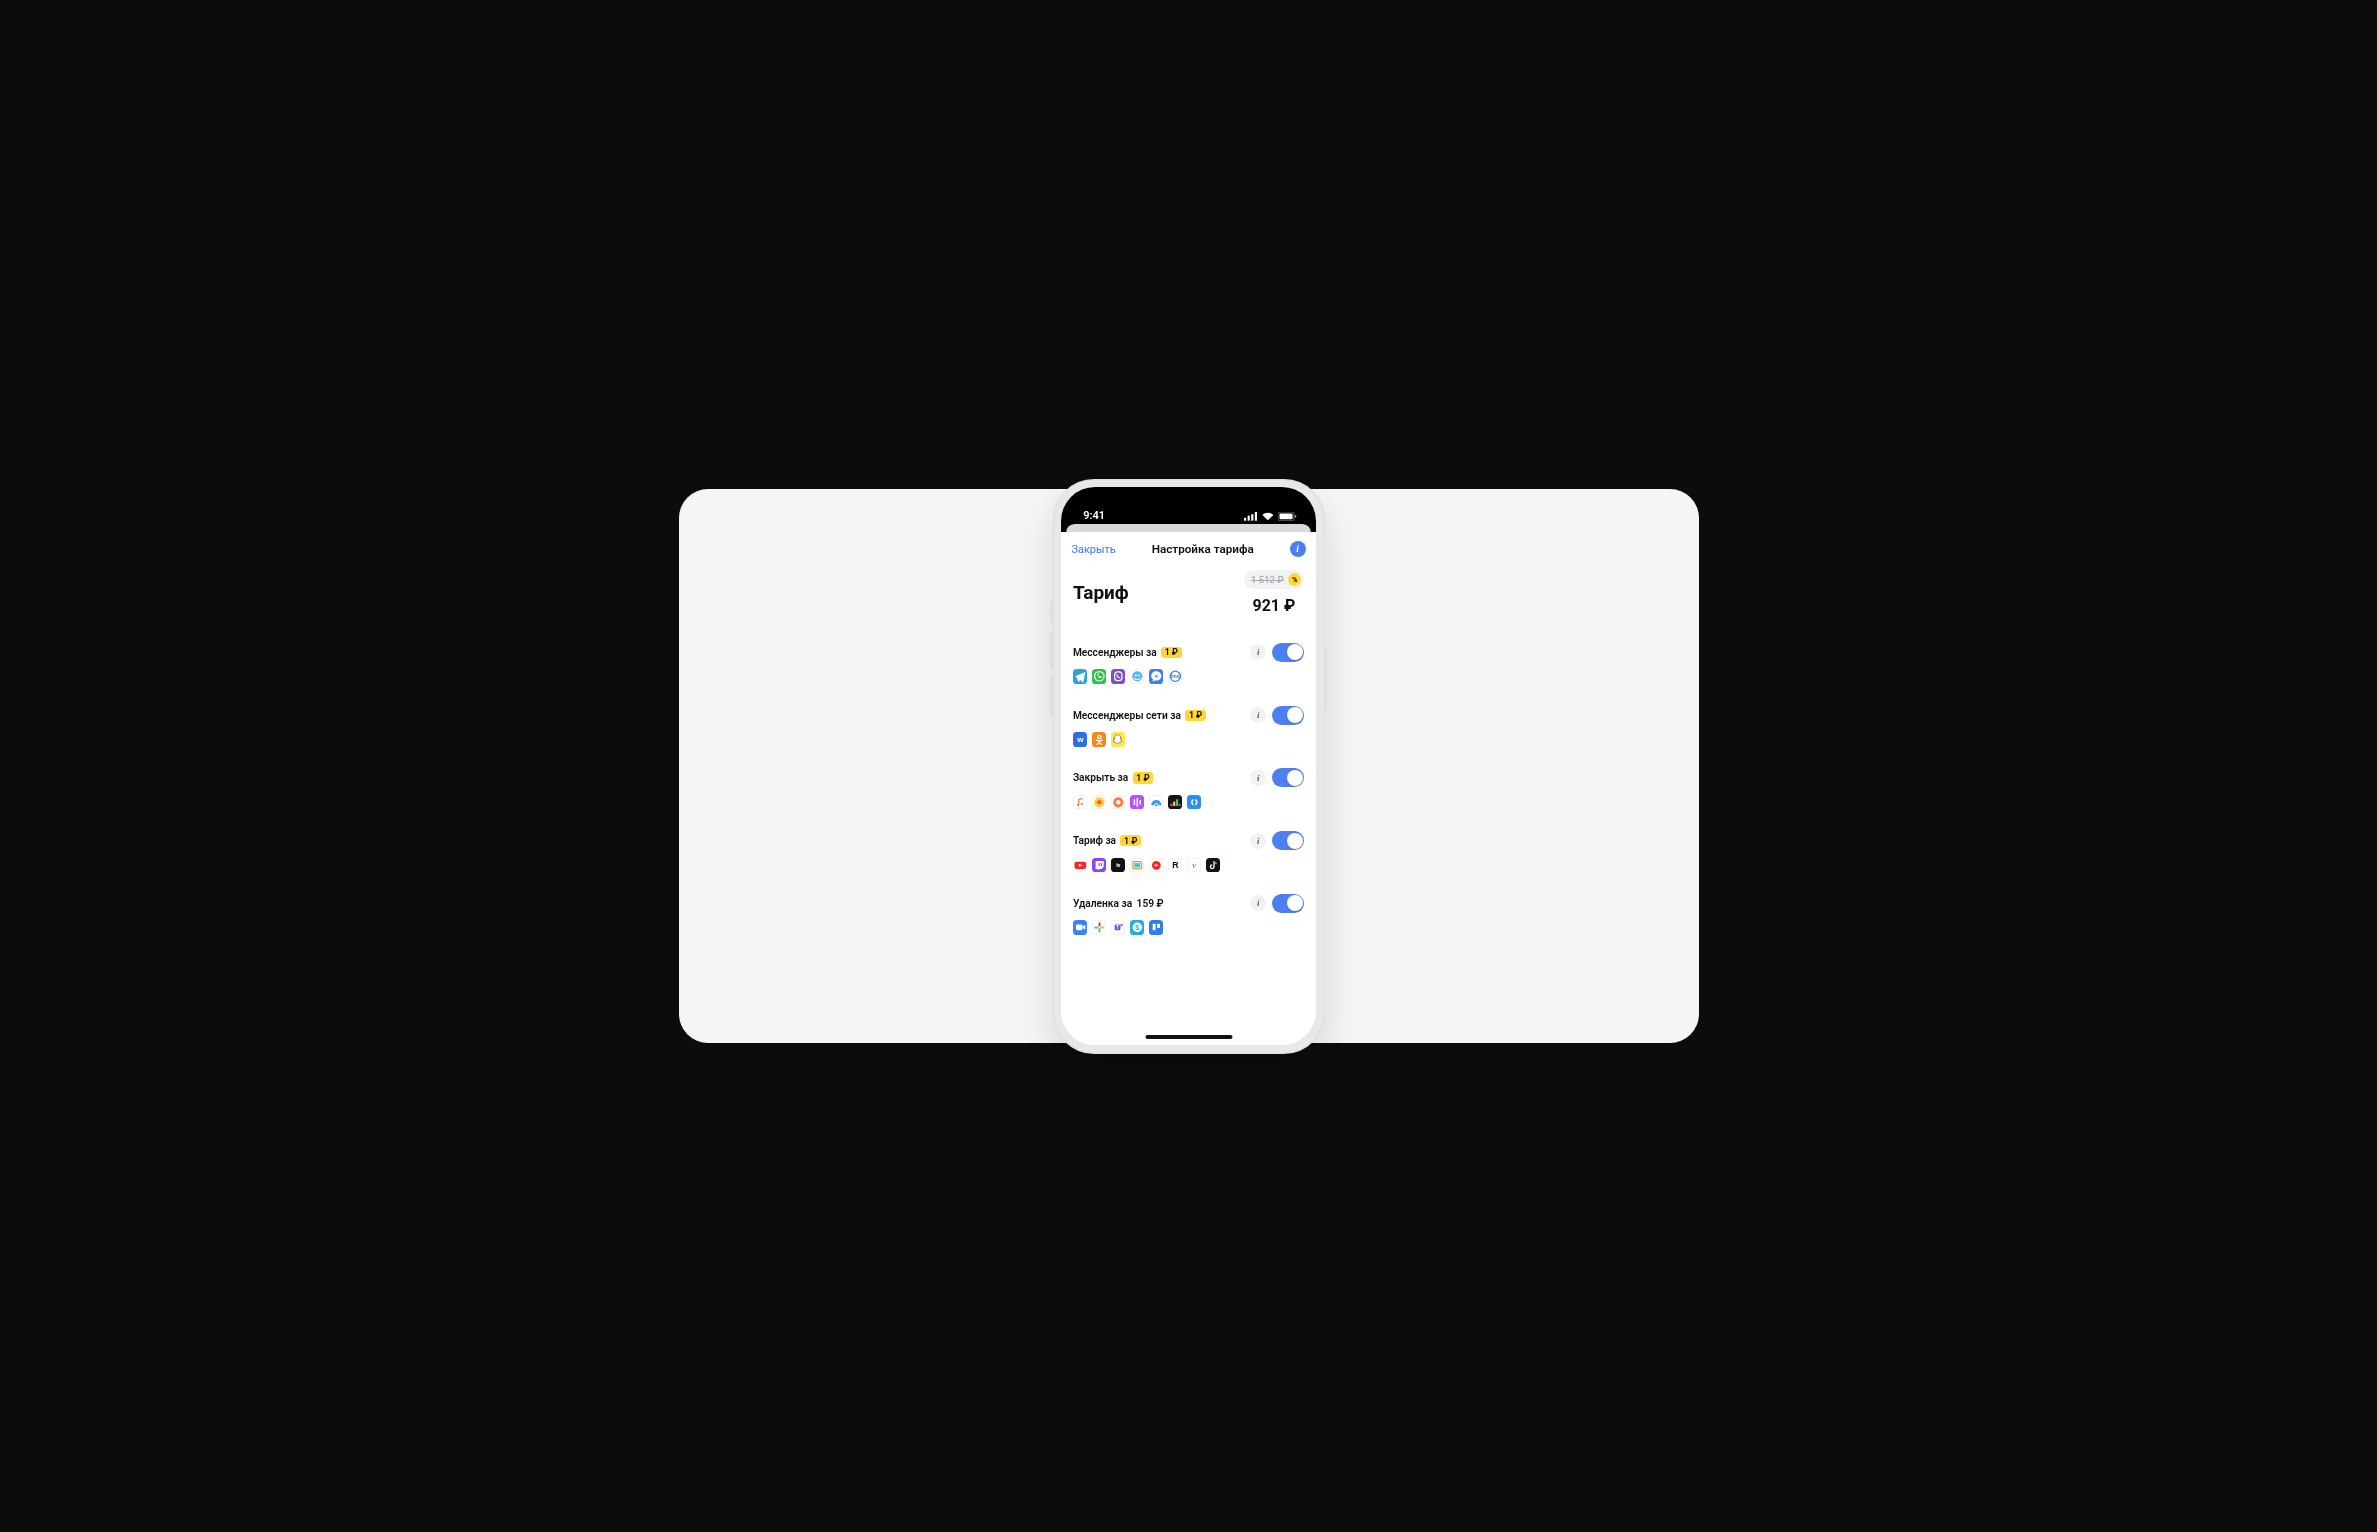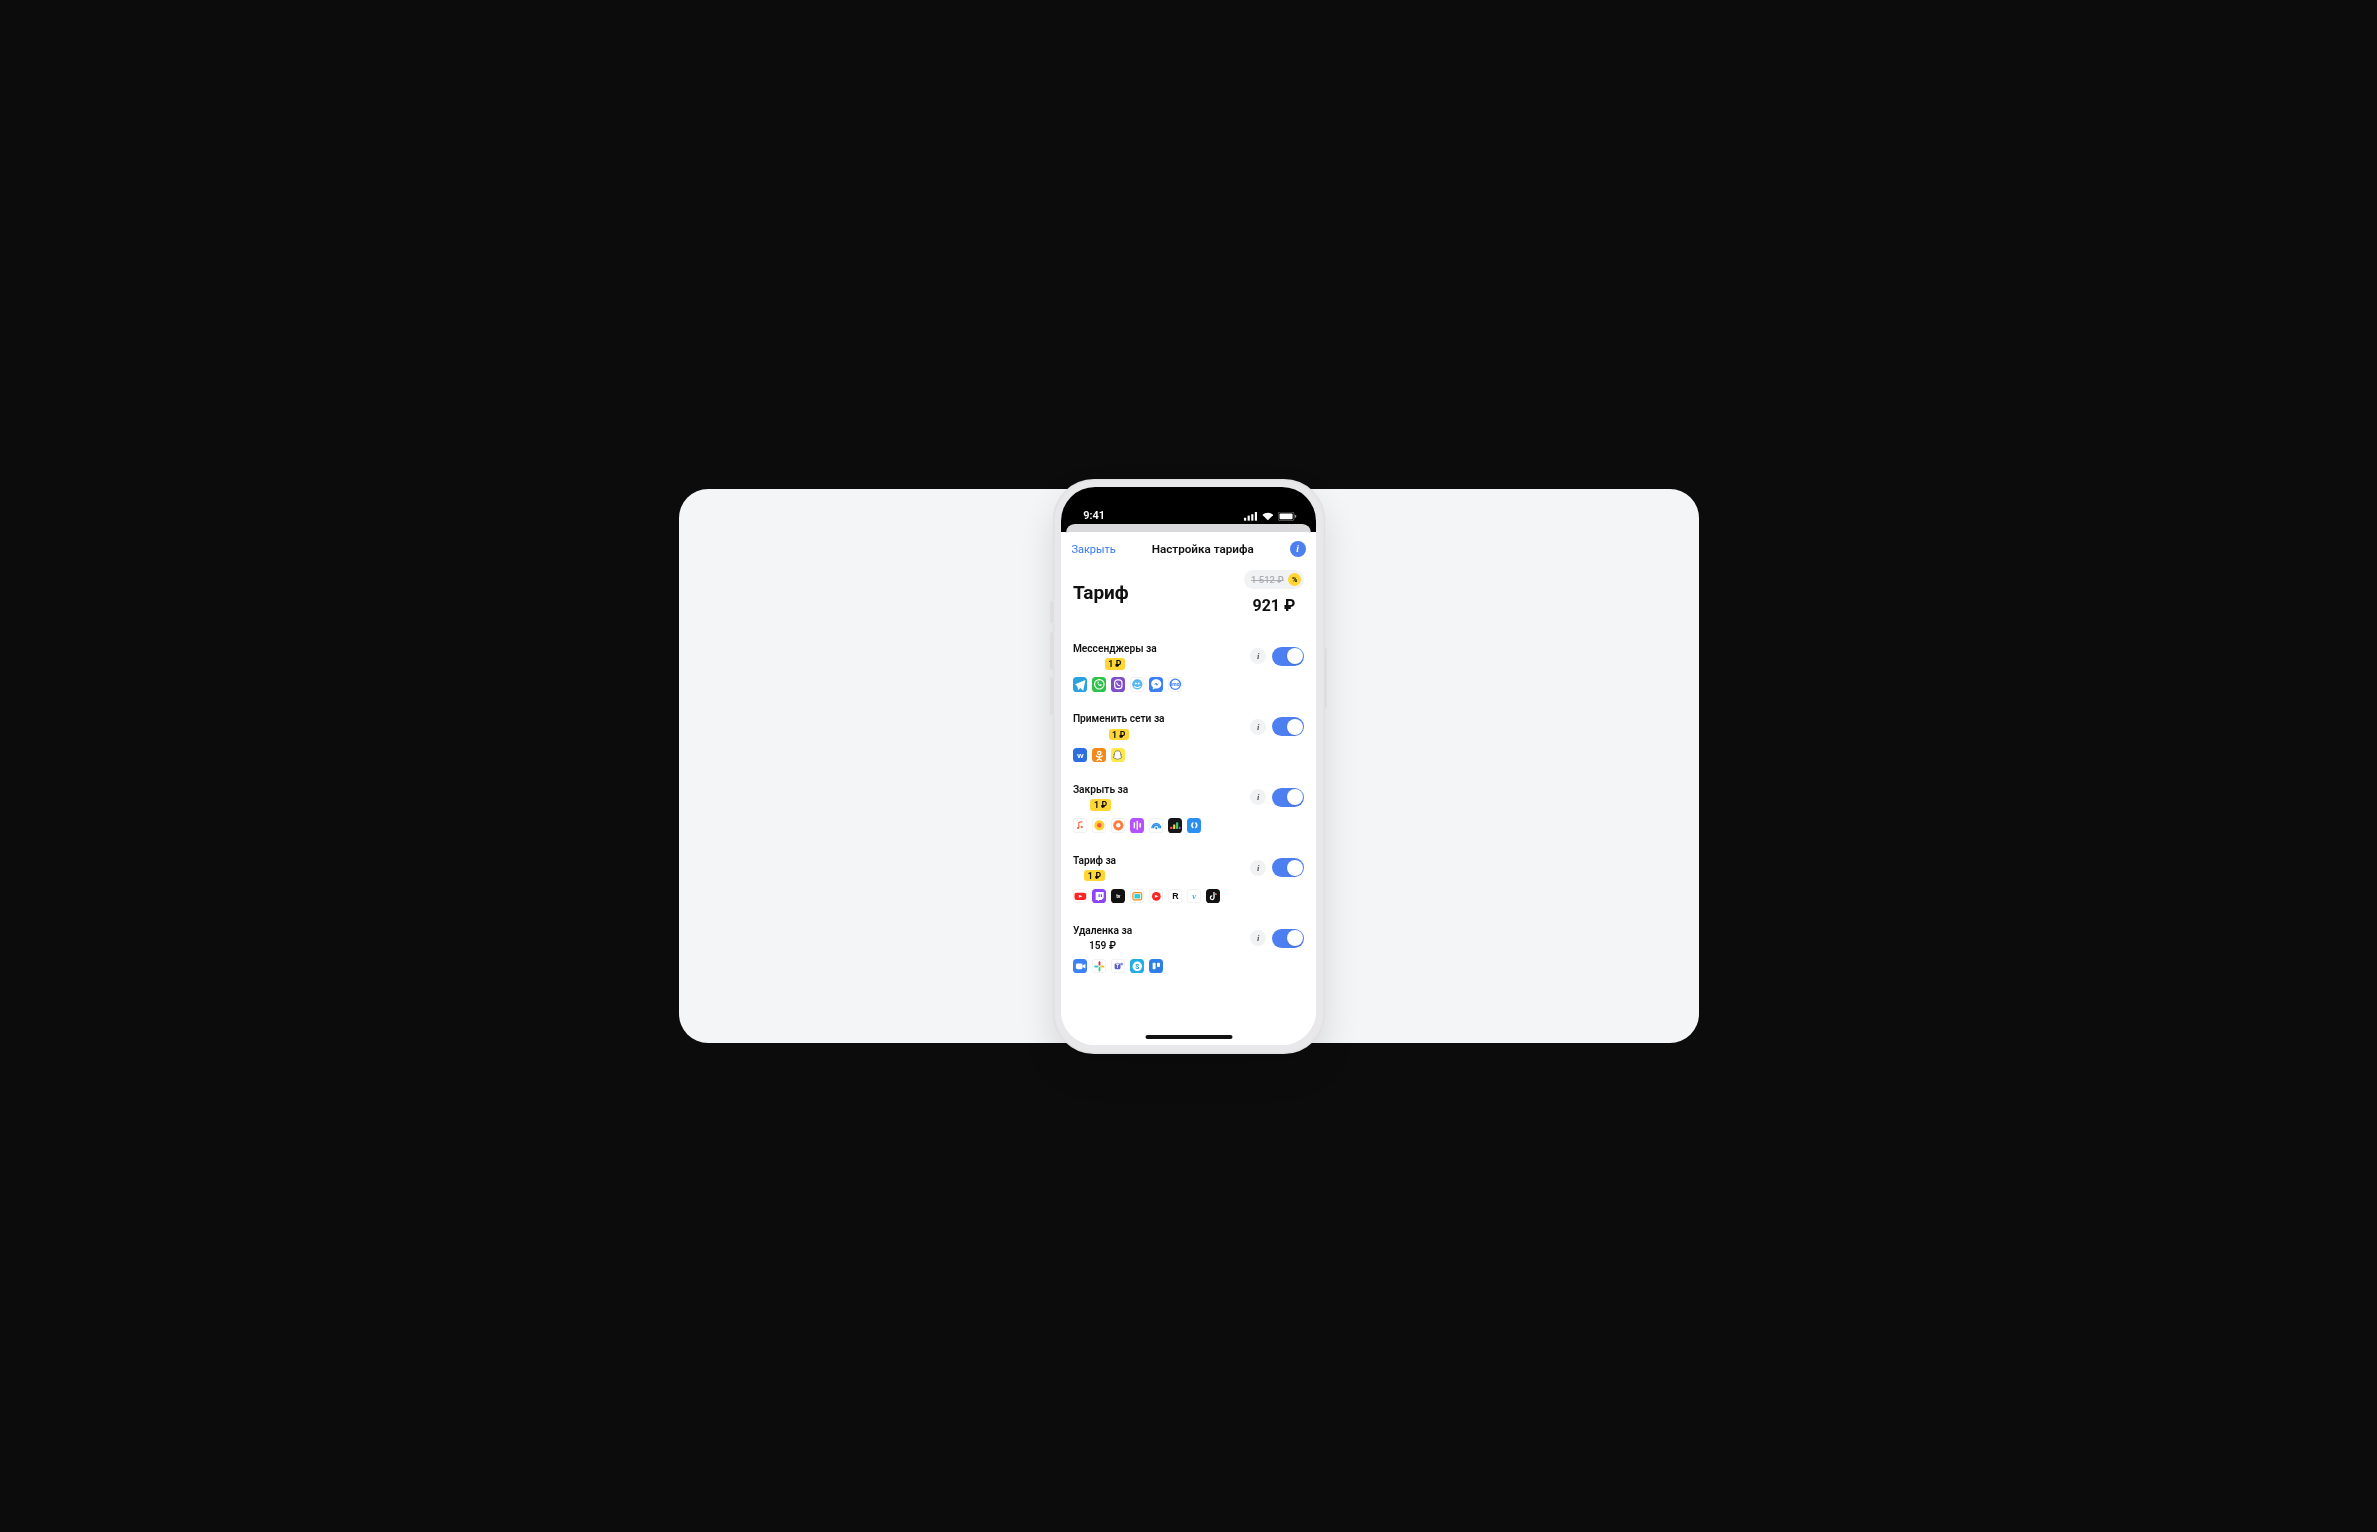--- a/index.html
+++ b/index.html
@@ -185,21 +185,20 @@
     align-items: center;
     gap: 5.8px;
   }
   .opt-title {
     font-size: 10.2px;
     font-weight: 600;
     color: #111;
     display: inline-flex;
     align-items: center;
     gap: 4.4px;
-    flex-direction: column;
   }
   .opt-price-badge {
     background: #ffd633;
     border-radius: 2.9px;
     padding: 0.7px 3.6px;
     font-size: 8.7px;
     font-weight: 700;
   }
   .opt-price-plain {
     font-size: 10.2px;
@@ -500,21 +499,21 @@
                 <div class="app-ico" style="background: rgb(255, 255, 255); box-shadow: rgb(238, 238, 238) 0px 0px 0px 0.7px inset;">
                   <svg width="14.6" height="14.6" viewBox="0 0 20 20">
                     <use href="#i-imo"></use>
                   </svg>
                 </div>
               </div>
             </div>
             <div class="option">
               <div class="opt-head">
                 <span class="opt-title">
-                  <span>Применить сети за</span>
+                  <span>Мессенджеры сети за</span>
                   <span class="opt-price-badge">1 ₽</span>
                 </span>
                 <div class="opt-spacer"></div>
                 <div class="mini-info">i</div>
                 <div class="switch"></div>
               </div>
               <div class="app-icons">
                 <div class="app-ico" style="background: rgb(45, 111, 224);">
                   <svg width="14.6" height="14.6" viewBox="0 0 20 20">
                     <use href="#i-vk"></use>

